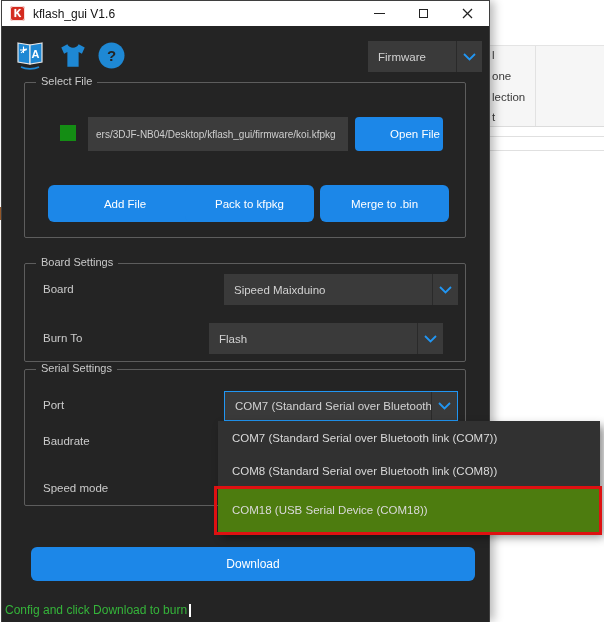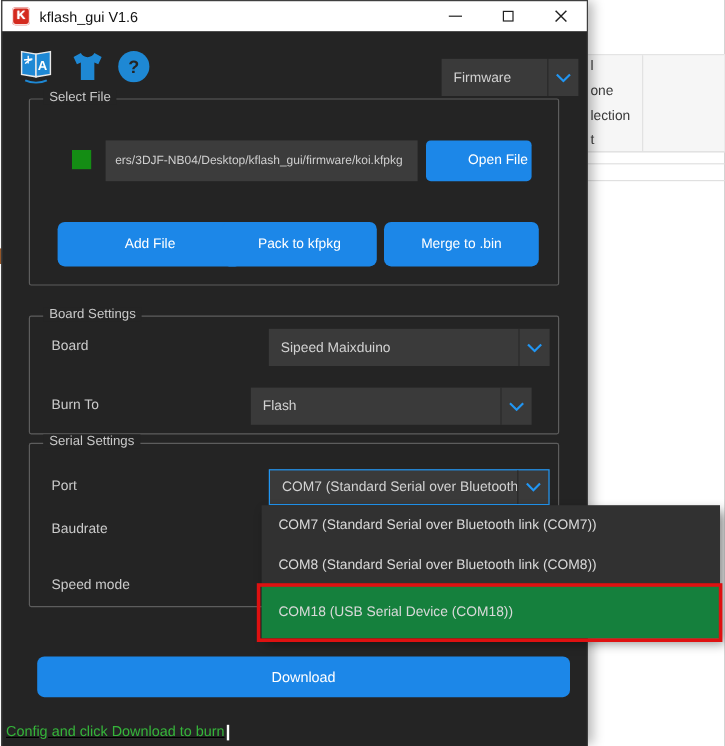--- a/index.html
+++ b/index.html
@@ -55,21 +55,21 @@
     border:none; cursor:pointer; white-space:nowrap; }
   .file-input { background:#3c3c3c; border-radius:0; color:#cfcfcf;
     font-size:10px; display:flex; align-items:center; padding:8px 8px;
     white-space:nowrap; overflow:hidden; }
 
   
   .dropdown { left:218px; top:421px; width:382px; background:#313131;
     box-shadow: 4px 5px 9px rgba(0,0,0,0.45); z-index:5; }
   .dd-item { display:flex; align-items:center; padding-left:14px;
     color:#d9d9d9; font-size:11.5px; white-space:nowrap; overflow:hidden; }
-  .dd-item-selected { background:#15803d; }
+  .dd-item-selected { background:#4d7c0f; }
   .annotation-box { left:214px; top:486px; width:388px; height:49px;
     border:3px solid #de1111; z-index:6; background:transparent; }
 
   .status-text { color:#35b53a; font-size:12px; white-space:nowrap; }
   .caret { display:inline-block; width:2px; height:13px; background:#ffffff;
     vertical-align:text-bottom; margin-left:2px; }
 
   .left-mark { left:0; top:207px; width:3px; height:13px; background:#9a5a2a; }
 </style>
 </head>
@@ -120,21 +120,21 @@
       <path d="M10 1 C11 3.5 13.5 4.6 16 4.6 C18.5 4.6 21 3.5 22 1 L28.5 4.5 L25.5 11 L22 9.3 L22 25 L10 25 L10 9.3 L6.5 11 L3.5 4.5 Z" fill="#1e88d4"></path>
     </svg>
   </div>
   <div class="abs tool-icon" style="left:96px; top:41px;">
     <svg width="27" height="27" viewBox="0 0 27 27">
       <circle cx="13.5" cy="13.5" r="13" fill="#1e88d4"></circle>
       <text x="13.5" y="19" text-anchor="middle" font-size="15" font-weight="bold" fill="#242424">?</text>
     </svg>
   </div>
 
-  <div class="abs combo" style="left:366px; top:48px; width:114px; height:31px;">
+  <div class="abs combo" style="left:366px; top:40px; width:114px; height:31px;">
     <span class="combo-text">Firmware</span>
     <span class="combo-arrow">
       <svg width="13" height="8" viewBox="0 0 13 8">
           <polyline points="1,1 6.5,6.5 12,1" stroke="#2196f3" stroke-width="1.8" fill="none"></polyline>
         </svg>
     </span>
   </div>
 
   <div class="abs groupbox" style="left:22px; top:81px; width:442px; height:156px;">
     <span class="group-legend">Select File</span>
@@ -179,21 +179,21 @@
         <svg width="13" height="8" viewBox="0 0 13 8">
             <polyline points="1,1 6.5,6.5 12,1" stroke="#2196f3" stroke-width="1.8" fill="none"></polyline>
           </svg>
       </span>
     </div>
     <span class="abs field-label" style="left:18px; top:65px;">Baudrate</span>
     <span class="abs field-label" style="left:18px; top:112px;">Speed mode</span>
   </div>
 
   <button class="abs btn-blue" style="left:29px; top:546px; width:444px; height:34px; border-radius:6px; font-size:12px;">Download</button>
-  <div class="abs" style="left:3px; top:599px;text-decoration:underline;">
+  <div class="abs" style="left:3px; top:599px;">
     <span class="status-text">Config and click Download to burn</span><span class="caret"></span>
   </div>
 </div>
 
 <div class="abs dropdown">
   <div class="dd-item" style="height:33px;">COM7 (Standard Serial over Bluetooth link (COM7))</div>
   <div class="dd-item" style="height:33px;">COM8 (Standard Serial over Bluetooth link (COM8))</div>
   <div class="dd-item dd-item-selected" style="height:45px;">COM18 (USB Serial Device (COM18))</div>
 </div>
 

